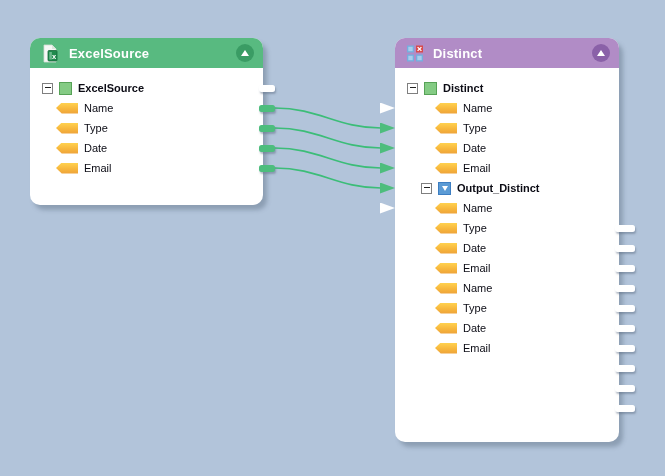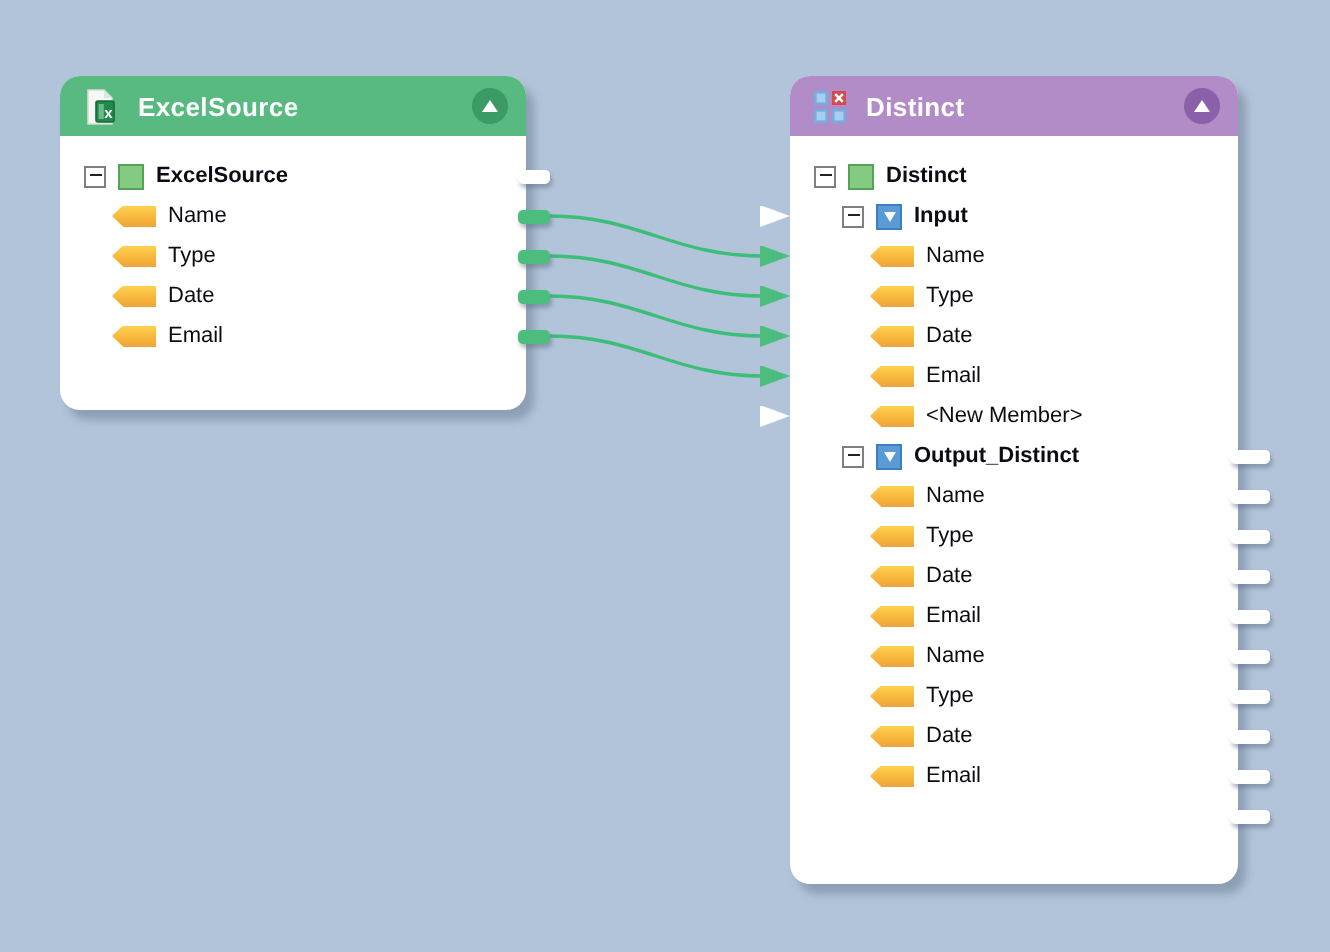--- a/index.html
+++ b/index.html
@@ -136,46 +136,35 @@
       <button class="collapse-btn" style="background: rgb(138, 97, 168);">
           <span class="tri"></span>
         </button>
     </div>
     <div class="node-body">
         <div class="row lvl0 bold">
           <span class="expander"></span>
           <span class="sq-green"></span>
           <span>Distinct</span>
         </div>
-        <div class="row lvl1 bold">
-          <span class="expander"></span>
-          <span class="sq-blue">
-            <span class="dn"></span>
-          </span>
-          <span>Input</span>
-        </div>
-        <div class="row lvl2">
-          <span class="tag"></span>
-          <span>Name</span>
-        </div>
-        <div class="row lvl2">
-          <span class="tag"></span>
-          <span>Type</span>
-        </div>
-        <div class="row lvl2">
-          <span class="tag"></span>
-          <span>Date</span>
-        </div>
-        <div class="row lvl2">
-          <span class="tag"></span>
-          <span>Email</span>
-        </div>
-        <div class="row lvl2">
-          <span class="tag"></span>
-          <span>&lt;New Member&gt;</span>
+        <div class="row lvl2">
+          <span class="tag"></span>
+          <span>Name</span>
+        </div>
+        <div class="row lvl2">
+          <span class="tag"></span>
+          <span>Type</span>
+        </div>
+        <div class="row lvl2">
+          <span class="tag"></span>
+          <span>Date</span>
+        </div>
+        <div class="row lvl2">
+          <span class="tag"></span>
+          <span>Email</span>
         </div>
         <div class="row lvl1 bold">
           <span class="expander"></span>
           <span class="sq-blue">
             <span class="dn"></span>
           </span>
           <span>Output_Distinct</span>
         </div>
         <div class="row lvl2">
           <span class="tag"></span>

